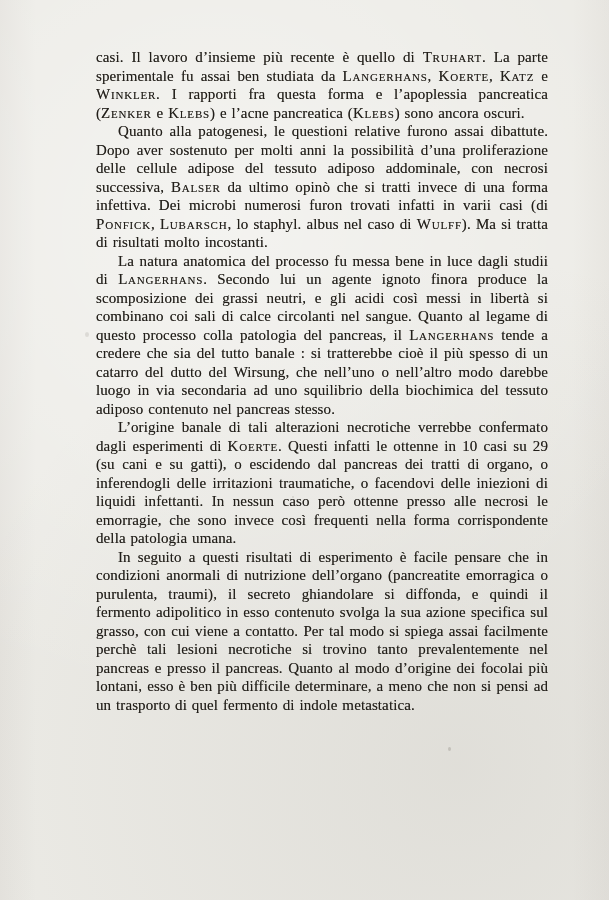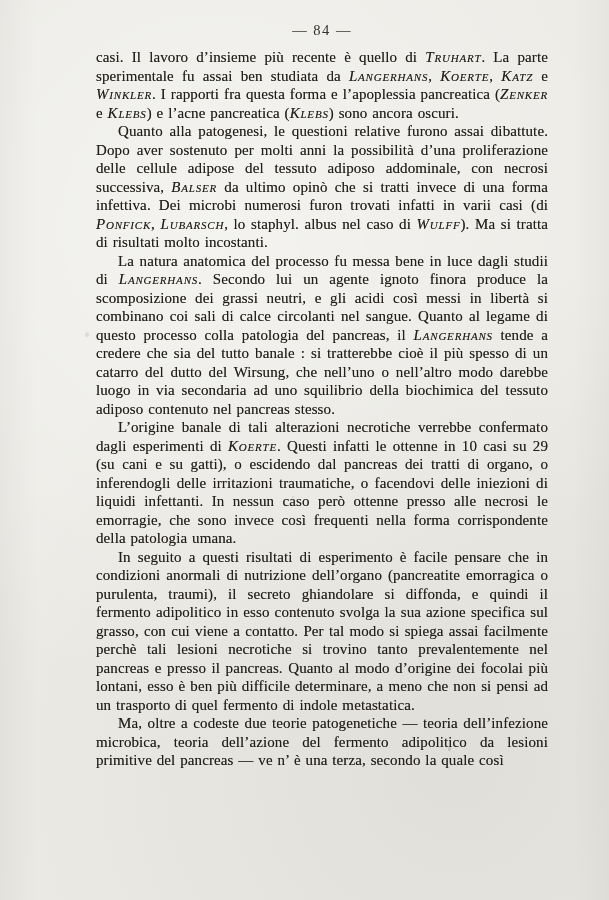--- a/index.html
+++ b/index.html
@@ -46,46 +46,43 @@
     text-align: justify;
     font-size: 15px;
     line-height: 18.5px;
     word-spacing: 1px;
     letter-spacing: 0.1px;
   }
   p.para.indent { text-indent: 22px; }
   .smallcaps {
     font-variant: small-caps;
     letter-spacing: 0.8px;
-    font-style: italic;
   }
   .italic { }
   .plain {}
   .speckle {
     position: absolute;
     border-radius: 50%;
     background: #7d796f;
   }
   .speckle.s1 { left: 85px;  top: 332px; width: 4px; height: 5px; opacity: 0.18; }
   .speckle.s2 { left: 448px; top: 747px; width: 3px; height: 4px; opacity: 0.30; }
   .speckle.s3 { left: 519px; top: 636px; width: 2px; height: 2px; opacity: 0.25; }
   .speckle.s4 { left: 292px; top: 496px; width: 2px; height: 2px; opacity: 0.22; }
 </style>
 </head>
 <body>
 
 <div class="page">
-  <div class="page-number">— 84 —</div>
 
   <div class="text-block">
       <p class="para"><span class="plain">casi. Il lavoro d’insieme più recente è quello di </span><span class="smallcaps">Truhart</span><span class="plain">. La parte sperimentale fu assai ben studiata da </span><span class="smallcaps">Langerhans</span><span class="plain">, </span><span class="smallcaps">Koerte</span><span class="plain">, </span><span class="smallcaps">Katz</span><span class="plain"> e </span><span class="smallcaps">Winkler</span><span class="plain">. I rapporti fra questa forma e l’apoplessia pancreatica (</span><span class="smallcaps">Zenker</span><span class="plain"> e </span><span class="smallcaps">Klebs</span><span class="plain">) e l’acne pancreatica (</span><span class="smallcaps">Klebs</span><span class="plain">) sono ancora oscuri.</span></p>
       <p class="para indent"><span class="plain">Quanto alla patogenesi, le questioni relative furono assai dibattute. Dopo aver sostenuto per molti anni la possibilità d’una proliferazione delle cellule adipose del tessuto adiposo addominale, con necrosi successiva, </span><span class="smallcaps">Balser</span><span class="plain"> da ultimo opinò che si tratti invece di una forma infettiva. Dei microbi numerosi furon trovati infatti in varii casi (di </span><span class="smallcaps">Ponfick</span><span class="plain">, </span><span class="smallcaps">Lubarsch</span><span class="plain">, lo </span><span class="italic">staphyl. albus</span><span class="plain"> nel caso di </span><span class="smallcaps">Wulff</span><span class="plain">). Ma si tratta di risultati molto incostanti.</span></p>
       <p class="para indent"><span class="plain">La natura anatomica del processo fu messa bene in luce dagli studii di </span><span class="smallcaps">Langerhans</span><span class="plain">. Secondo lui un agente ignoto finora produce la scomposizione dei grassi neutri, e gli acidi così messi in libertà si combinano coi sali di calce circolanti nel sangue. Quanto al legame di questo processo colla patologia del pancreas, il </span><span class="smallcaps">Langerhans</span><span class="plain"> tende a credere che sia del tutto banale : si tratterebbe cioè il più spesso di un catarro del dutto del Wirsung, che nell’uno o nell’altro modo darebbe luogo in via secondaria ad uno squilibrio della biochimica del tessuto adiposo contenuto nel pancreas stesso.</span></p>
       <p class="para indent"><span class="plain">L’origine banale di tali alterazioni necrotiche verrebbe confermato dagli esperimenti di </span><span class="smallcaps">Koerte</span><span class="plain">. Questi infatti le ottenne in 10 casi su 29 (su cani e su gatti), o escidendo dal pancreas dei tratti di organo, o inferendogli delle irritazioni traumatiche, o facendovi delle iniezioni di liquidi infettanti. In nessun caso però ottenne presso alle necrosi le emorragie, che sono invece così frequenti nella forma corrispondente della patologia umana.</span></p>
       <p class="para indent"><span class="plain">In seguito a questi risultati di esperimento è facile pensare che in condizioni anormali di nutrizione dell’organo (pancreatite emorragica o purulenta, traumi), il secreto ghiandolare si diffonda, e quindi il fermento adipolitico in esso contenuto svolga la sua azione specifica sul grasso, con cui viene a contatto. Per tal modo si spiega assai facilmente perchè tali lesioni necrotiche si trovino tanto prevalentemente nel pancreas e presso il pancreas. Quanto al modo d’origine dei focolai più lontani, esso è ben più difficile determinare, a meno che non si pensi ad un trasporto di quel fermento di indole metastatica.</span></p>
-      <p class="para indent"><span class="plain">Ma, oltre a codeste due teorie patogenetiche — teoria dell’infezione microbica, teoria dell’azione del fermento adipolitico da lesioni primitive del pancreas — ve n’ è una terza, secondo la quale così</span></p>
     </div>
 
   <div class="speckle s1"></div>
   <div class="speckle s2"></div>
   <div class="speckle s3"></div>
   <div class="speckle s4"></div>
 </div>
 
 </body></html>

